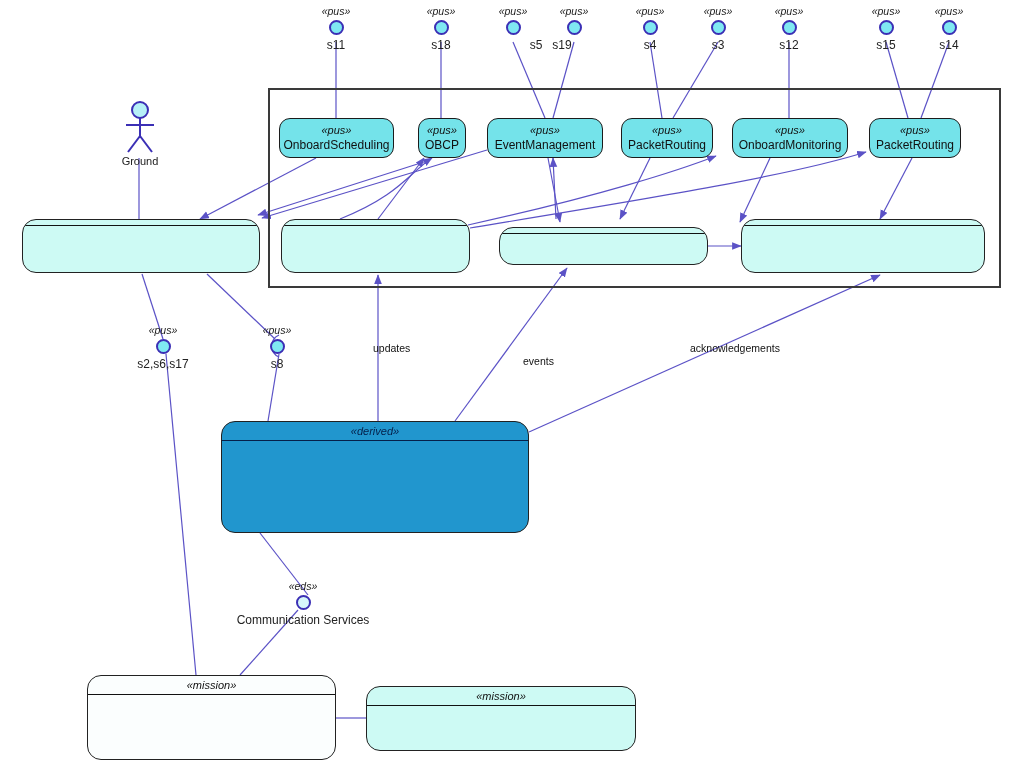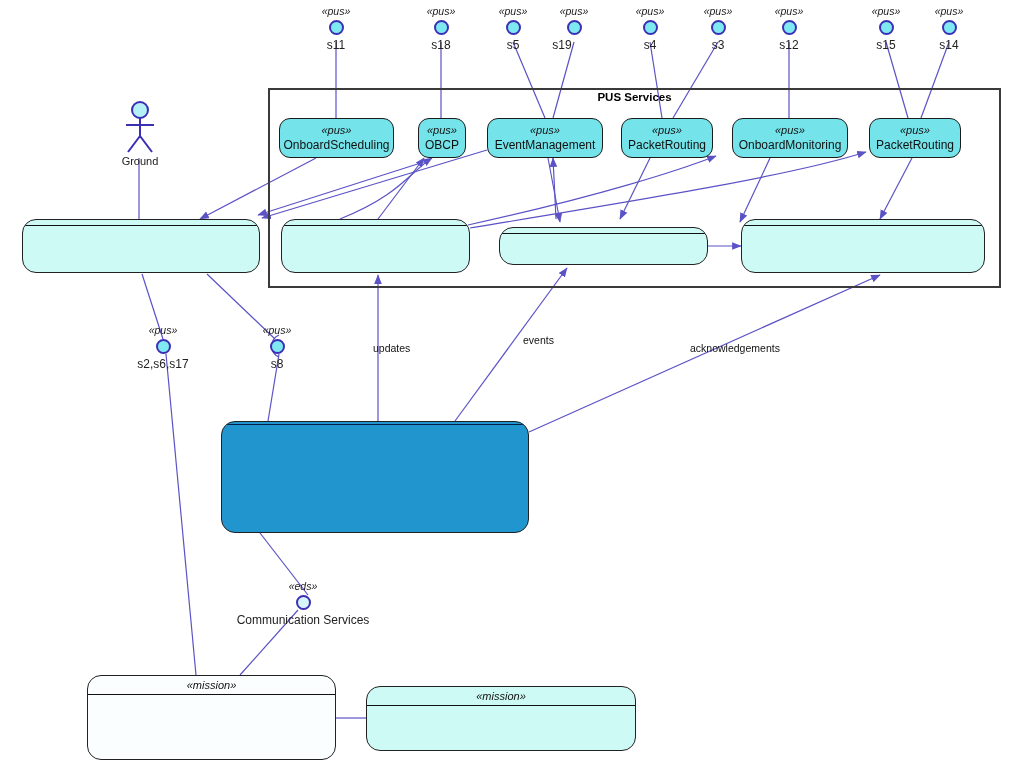--- a/index.html
+++ b/index.html
@@ -134,21 +134,20 @@
       <path d="M166,354 L196,675"></path>
 
       <path d="M260,533 L308,595"></path>
       <path d="M298,610 L240,675"></path>
 
       <path d="M336,718 L366,718"></path>
     </g>
   </svg>
 
   <div class="frame" style="left:268px;top:88px;width:733px;height:200px;"></div>
-  <div class="frame-title" style="left:268px;top:91px;width:733px;">PUS Services</div>
 
   <div class="actor" style="left:118px;top:100px;width:44px;height:58px;">
     <svg width="44" height="58" viewBox="0 0 44 58" xmlns="http://www.w3.org/2000/svg">
       <circle cx="22" cy="10" r="8" fill="#b6f0f7" stroke="#3b2fb5" stroke-width="2"></circle>
       <line x1="22" y1="18" x2="22" y2="38" stroke="#3b2fb5" stroke-width="2"></line>
       <line x1="8" y1="25" x2="36" y2="25" stroke="#3b2fb5" stroke-width="2"></line>
       <line x1="22" y1="36" x2="10" y2="52" stroke="#3b2fb5" stroke-width="2"></line>
       <line x1="22" y1="36" x2="34" y2="52" stroke="#3b2fb5" stroke-width="2"></line>
     </svg>
   </div>
@@ -196,20 +195,21 @@
         <div class="nm" style="color: rgb(17, 17, 17); padding-top: 3px;"></div>
         <div class="divider" style="background: rgb(17, 17, 17);"></div>
         <div class="body" style="color: rgb(17, 17, 17);"></div>
       </div>
       <div class="block" style="left: 741px; top: 219px; width: 244px; height: 54px; background: rgb(205, 250, 244); color: rgb(17, 17, 17);">
         <div class="nm" style="color: rgb(17, 17, 17); padding-top: 3px;"></div>
         <div class="divider" style="background: rgb(17, 17, 17);"></div>
         <div class="body" style="color: rgb(17, 17, 17);"></div>
       </div>
       <div class="block" style="left: 221px; top: 421px; width: 308px; height: 112px; background: rgb(33, 150, 206); color: rgb(5, 32, 74);">
+        <div class="stereo" style="color: rgb(5, 32, 74);">«derived»</div>
         <div class="nm" style="color: rgb(5, 32, 74);"></div>
         <div class="divider" style="background: rgb(5, 32, 74);"></div>
         <div class="body" style="color: rgb(5, 32, 74);"></div>
       </div>
       <div class="block" style="left: 87px; top: 675px; width: 249px; height: 85px; background: rgb(251, 254, 254); color: rgb(17, 17, 17);">
         <div class="stereo" style="color: rgb(17, 17, 17);">«mission»</div>
         <div class="nm" style="color: rgb(17, 17, 17);"></div>
         <div class="divider" style="background: rgb(17, 17, 17);"></div>
         <div class="body" style="color: rgb(17, 17, 17);"></div>
       </div>
@@ -228,21 +228,21 @@
         <div class="lbl center" style="left: 336px; top: 38px; position: absolute;">s11</div>
       </div>
       <div style="position: absolute; left: 0px; top: 0px;">
         <div class="lbl stereo center" style="left: 441px; top: 5px; position: absolute;">«pus»</div>
         <div class="ball" style="left: 433.5px; top: 19.5px;"></div>
         <div class="lbl center" style="left: 441px; top: 38px; position: absolute;">s18</div>
       </div>
       <div style="position: absolute; left: 0px; top: 0px;">
         <div class="lbl stereo center" style="left: 513px; top: 5px; position: absolute;">«pus»</div>
         <div class="ball" style="left: 505.5px; top: 19.5px;"></div>
-        <div class="lbl center" style="left: 513px; top: 38px; position: absolute;">s5</div>
+        <div class="lbl center" style="left: 536px; top: 38px; position: absolute;">s5</div>
       </div>
       <div style="position: absolute; left: 0px; top: 0px;">
         <div class="lbl stereo center" style="left: 574px; top: 5px; position: absolute;">«pus»</div>
         <div class="ball" style="left: 566.5px; top: 19.5px;"></div>
         <div class="lbl center" style="left: 562px; top: 38px; position: absolute;">s19</div>
       </div>
       <div style="position: absolute; left: 0px; top: 0px;">
         <div class="lbl stereo center" style="left: 650px; top: 5px; position: absolute;">«pus»</div>
         <div class="ball" style="left: 642.5px; top: 19.5px;"></div>
         <div class="lbl center" style="left: 650px; top: 38px; position: absolute;">s4</div>
@@ -282,17 +282,17 @@
       </div>
       <div style="position: absolute; left: 0px; top: 0px;">
         <div class="lbl stereo center" style="left: 303px; top: 580px; position: absolute;">«eds»</div>
         <div class="ball pale" style="left: 295.5px; top: 594.5px;"></div>
         <div class="lbl center" style="left: 303px; top: 613px; position: absolute;">Communication Services</div>
       </div>
     </div>
 
   <div id="edge-labels-layer">
       <div class="edge-label" style="left: 373px; top: 342px;">updates</div>
-      <div class="edge-label" style="left: 523px; top: 334px; text-align: right;">events</div>
+      <div class="edge-label" style="left: 523px; top: 355px; text-align: right;">events</div>
       <div class="edge-label" style="left: 690px; top: 342px;">acknowledgements</div>
     </div>
 
 </div>
 
 </body></html>

